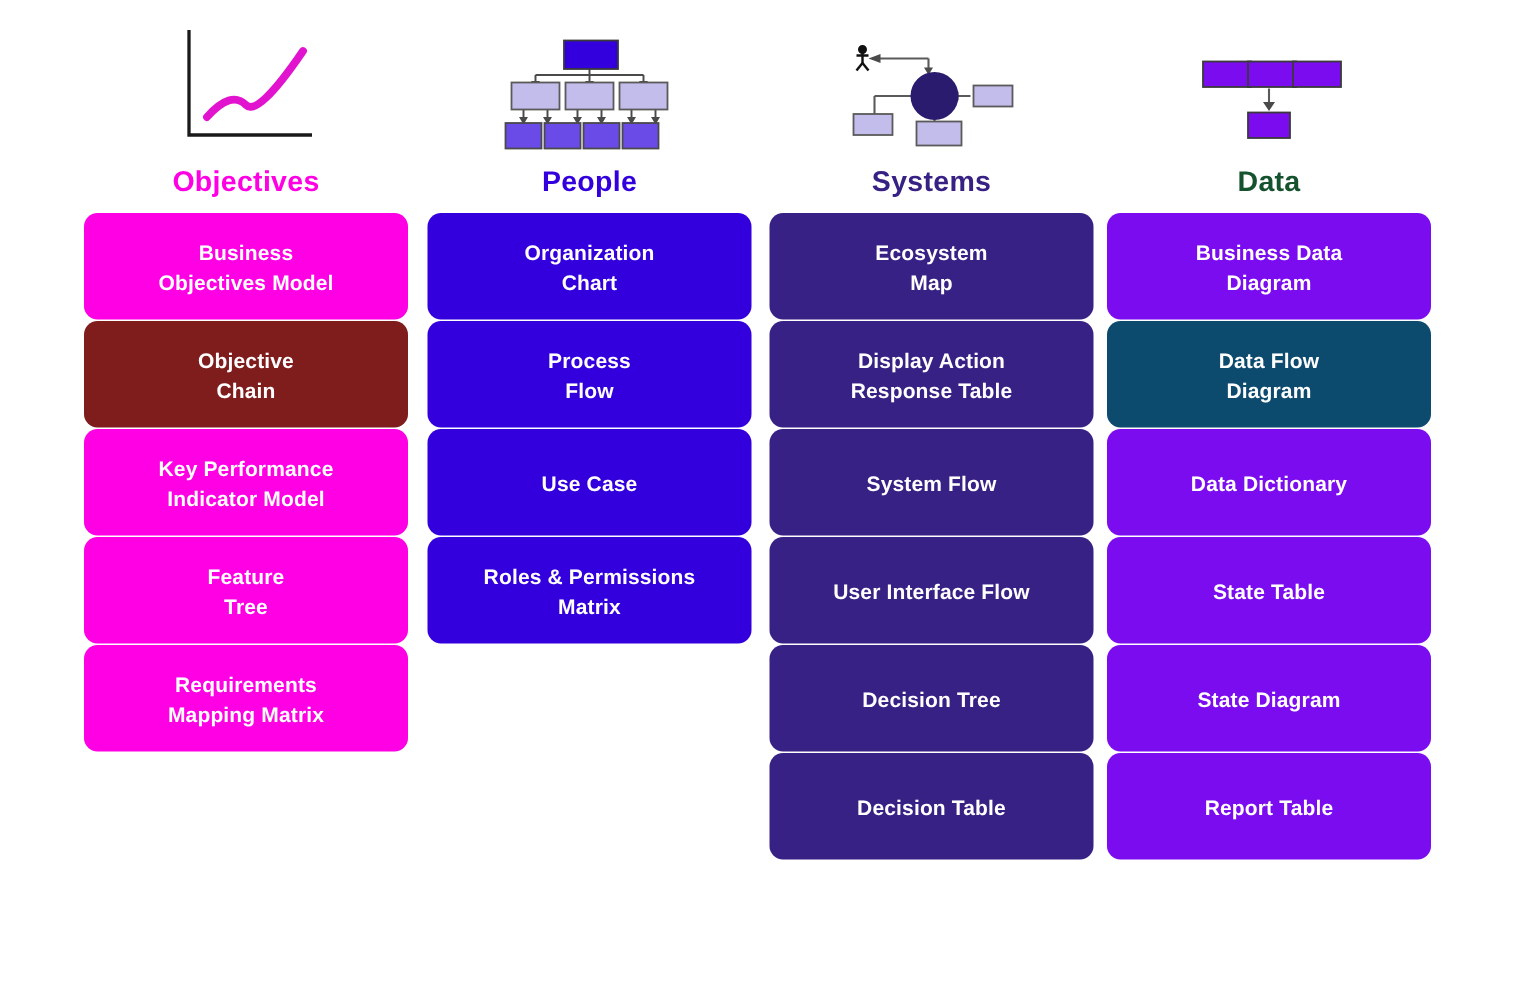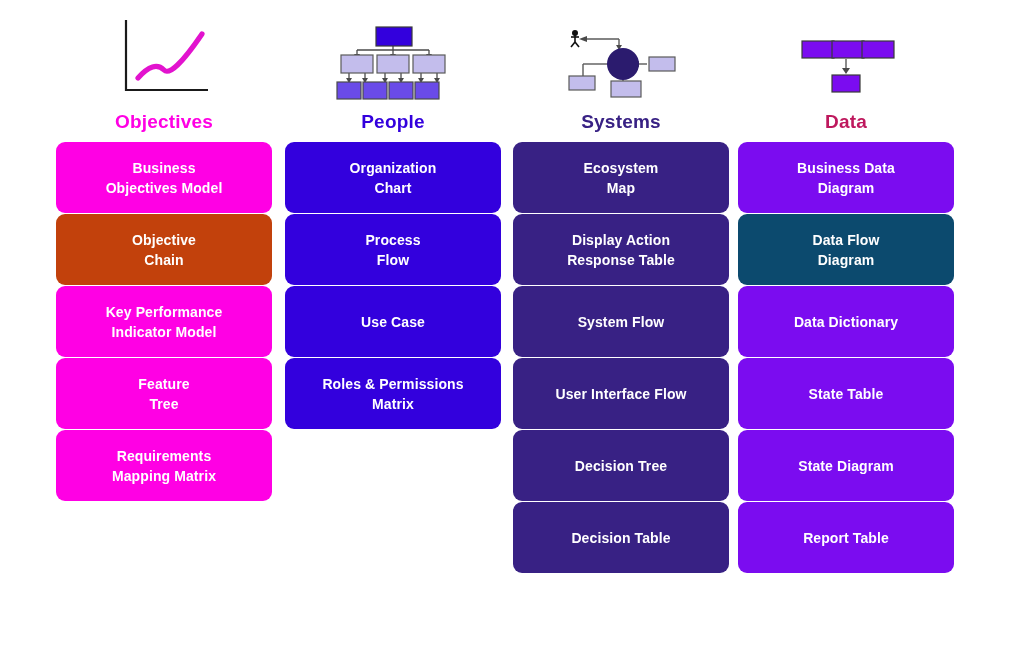--- a/index.html
+++ b/index.html
@@ -74,21 +74,21 @@
     <div class="icon-area">
       <svg width="104" height="92" viewBox="0 0 104 92">
         <path d="M14 6 L14 76 L96 76" fill="none" stroke="#1a1a1a" stroke-width="2.2"></path>
         <path d="M26 64 Q42 46 52 56 Q60 64 90 20" fill="none" stroke="#E213CE" stroke-width="5.2" stroke-linecap="round"></path>
       </svg>
     </div>
     <div class="col-header" style="color: rgb(255, 0, 228);">Objectives</div>
     <div class="cards">
       <div class="card" style="background:#FF00E4">Business
 Objectives Model</div>
-      <div class="card" style="background:#c2410c">Objective
+      <div class="card" style="background:#7f1d1d">Objective
 Chain</div>
       <div class="card" style="background:#FF00E4">Key Performance
 Indicator Model</div>
       <div class="card" style="background:#FF00E4">Feature
 Tree</div>
       <div class="card" style="background:#FF00E4">Requirements
 Mapping Matrix</div>
     </div>
   </div>
 
@@ -204,21 +204,21 @@
           <path d="M48 14 l-7 3 l7 3 z"></path>
           <path d="M68 14 l7 3 l-7 3 z"></path>
           <path d="M54 36 l8 0 l-4 6 z"></path>
         </g>
         <rect x="14" y="9" width="32" height="17" fill="#7B0CF0" stroke="#3a3a3a" stroke-width="1.2"></rect>
         <rect x="44" y="9" width="32" height="17" fill="#7B0CF0" stroke="#3a3a3a" stroke-width="1.2"></rect>
         <rect x="74" y="9" width="32" height="17" fill="#7B0CF0" stroke="#3a3a3a" stroke-width="1.2"></rect>
         <rect x="44" y="43" width="28" height="17" fill="#7B0CF0" stroke="#3a3a3a" stroke-width="1.2"></rect>
       </svg>
     </div>
-    <div class="col-header" style="color: #be185d;">Data</div>
+    <div class="col-header" style="color: #14532d;">Data</div>
     <div class="cards">
       <div class="card" style="background:#7B0CF0">Business Data
 Diagram</div>
       <div class="card" style="background:#0c4a6e">Data Flow
 Diagram</div>
       <div class="card" style="background:#7B0CF0">Data Dictionary</div>
       <div class="card" style="background:#7B0CF0">State Table</div>
       <div class="card" style="background:#7B0CF0">State Diagram</div>
       <div class="card" style="background:#7B0CF0">Report Table</div>
     </div>

